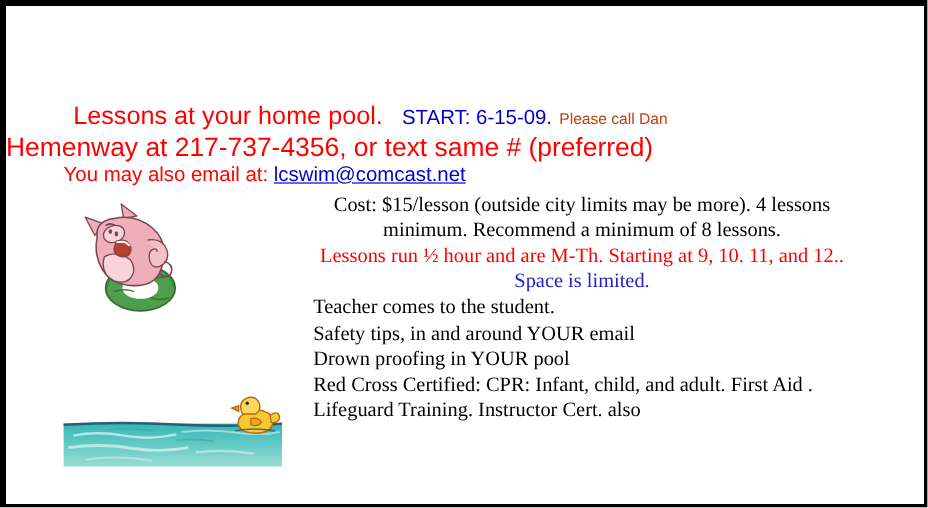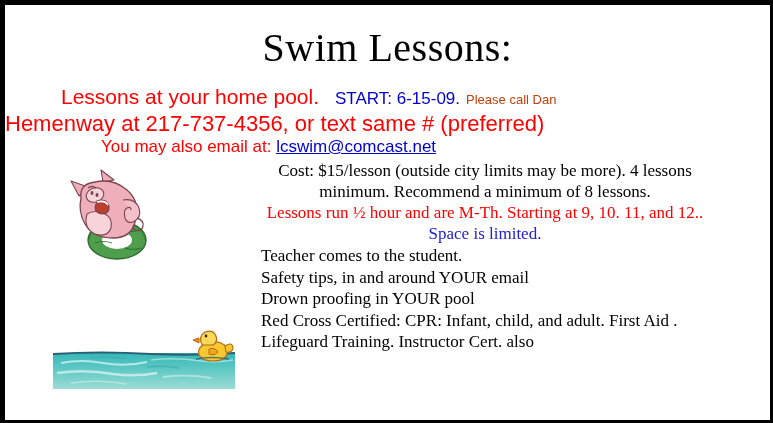--- a/index.html
+++ b/index.html
@@ -76,21 +76,21 @@
     padding-left: 6px;
   }
   #hl-line-2 {
     text-align: left;
     font-size: 22px;
     line-height: 23px;
     color: #FF0000;
   }
   #hl-line-3 {
     text-align: left;
-    padding-left: 96px;
+    padding-left: 48px;
     font-size: 17px;
     line-height: 23px;
     color: #FF0000;
   }
   #email-link {
     color: #0000CC;
     text-decoration: underline;
     font-family: "Liberation Sans", sans-serif;
     font-size: 17px;
     cursor: pointer;
@@ -142,21 +142,20 @@
     width: 186px;
     height: 62px;
   }
 </style>
 </head>
 <body>
 
 <div id="flyer">
   <div class="canvas">
 
-    <div id="title">Swim Lessons:</div>
 
     <div id="headline-block">
 
       <div class="hl-line" id="hl-line-1">
         <span id="hl-main">Lessons at your home pool.</span><span id="hl-start">START: 6-15-09.</span><span id="hl-call">Please call Dan</span>
       </div>
 
       <div class="hl-line" id="hl-line-2">Hemenway at 217-737-4356, or text same # (preferred)</div>
 
       <div class="hl-line" id="hl-line-3">

